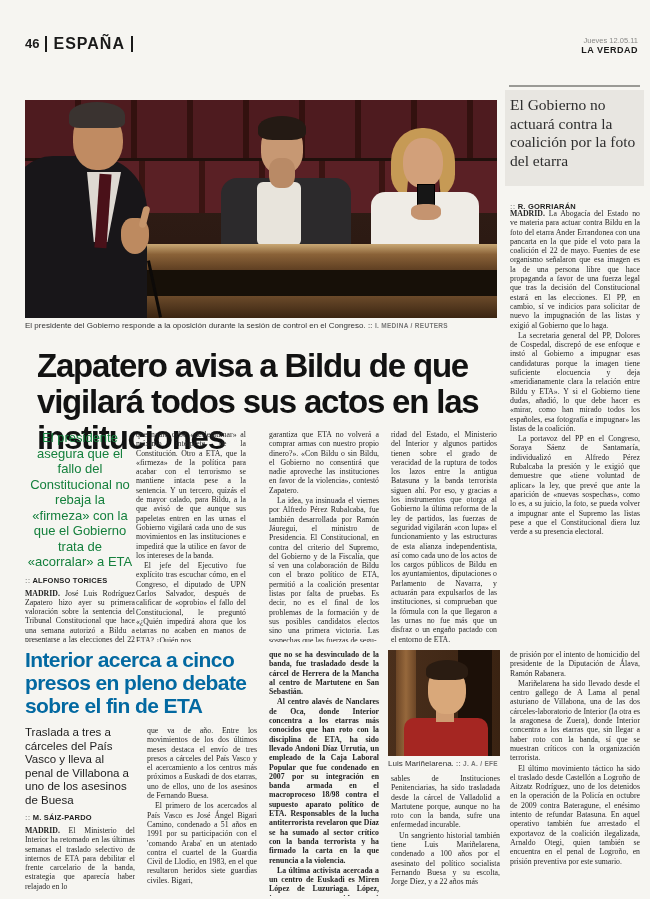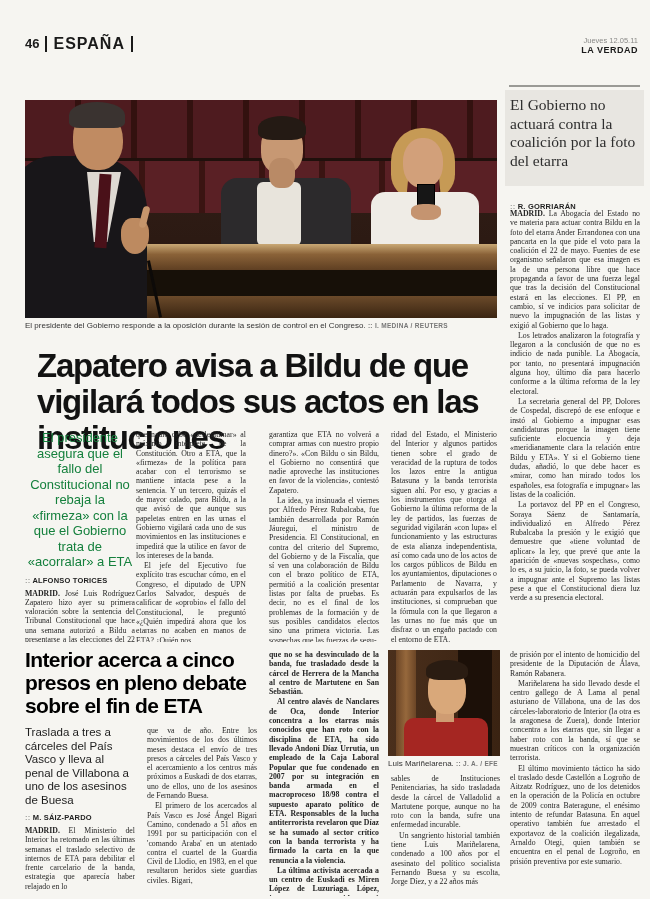--- a/index.html
+++ b/index.html
@@ -34,21 +34,21 @@
     font:bold 33px/36px "Liberation Sans",sans-serif;letter-spacing:-1.2px;color:#121212;}
   .main-subhead{font:13px/15.5px "Liberation Sans",sans-serif;color:#15803d;text-align:center;}
 
   
   .sb-rule{position:absolute;left:509px;top:85px;width:131px;height:2px;background:#9a9a96;}
   .sb-box{position:absolute;left:505px;top:90px;width:139px;height:96px;background:#e8e6e1;}
   .sb-title{position:absolute;left:510px;top:96px;width:128px;
     font:15.5px/18.5px "Liberation Serif",serif;color:#2e2e2e;}
   
   .second-headline{position:absolute;left:25px;top:648px;width:232px;
-    font:bold 21px/23px "Liberation Sans",sans-serif;letter-spacing:-.6px;color:#000000;}
+    font:bold 21px/23px "Liberation Sans",sans-serif;letter-spacing:-.6px;color:#0369a1;}
   .second-subhead{font:11.5px/13.5px "Liberation Sans",sans-serif;color:#1c1c1c;text-align:left;}
 
   
   .photo-main{position:absolute;left:25px;top:100px;width:472px;height:218px;overflow:hidden;
     background:linear-gradient(#35211a,#27160f);}
   .ph{position:absolute;}
   .seats-a{left:0;top:0;width:472px;height:58px;
     background:repeating-linear-gradient(90deg,#4e1b1f 0 50px,#33110f 50px 56px);
     border-bottom:3px solid #20100c;}
   .seats-b{left:0;top:61px;width:472px;height:52px;
@@ -156,21 +156,20 @@
   <div class="col" style="left:391px;top:430px;width:106px;height:212px;">
     <p>ridad del Estado, el Ministerio del Interior y algunos partidos tienen sobre el grado de veracidad de la ruptura de todos los lazos entre la antigua Batasuna y la banda terrorista siguen ahí. Por eso, y gracias a los instrumentos que otorga al Gobierno la última reforma de la ley de partidos, las fuerzas de seguridad vigilarán «con lupa» el funcionamiento y las estructuras de esta alianza independentista, así como cada uno de los actos de los cargos públicos de Bildu en los ayuntamientos, diputaciones o Parlamento de Navarra, y actuarán para expulsarlos de las instituciones, si comprueban que la fórmula con la que llegaron a las urnas no fue más que un disfraz o un engaño pactado con el entorno de ETA.</p>
   </div>
 
   <div class="sb-rule"></div>
   <div class="sb-box"></div>
   <h2 class="sb-title" style="margin:0;font-weight:normal;">El Gobierno no actuará contra la coalición por la foto del etarra</h2>
   <div class="byline" style="position:absolute;left:510px;top:196px;"><span class="m">::</span> <span>R. GORRIARÁN</span></div>
   <div class="col" style="left:510px;top:209px;width:130px;height:432px;">
     <p><span class="lead">MADRID.</span> <span>La Abogacía del Estado no ve materia para actuar contra Bildu en la foto del etarra Ander Errandonea con una pancarta en la que pide el voto para la coalición el 22 de mayo. Fuentes de ese organismo señalaron que esa imagen es la de una persona libre que hace propaganda a favor de una fuerza legal que tras la decisión del Constitucional estará en las elecciones. El PP, en cambio, sí ve indicios para solicitar de nuevo la impugnación de las listas y exigió al Gobierno que lo haga.</span></p>
-    <p>Los letrados analizaron la fotografía y llegaron a la conclusión de que no es indicio de nada punible. La Abogacía, por tanto, no presentará impugnación alguna hoy, último día para hacerlo conforme a la última reforma de la ley electoral.</p>
     <p>La secretaria general del PP, Dolores de Cospedal, discrepó de ese enfoque e instó al Gobierno a impugnar esas candidaturas porque la imagen tiene suficiente elocuencia y deja «meridianamente clara la relación entre Bildu y ETA». Y si el Gobierno tiene dudas, añadió, lo que debe hacer es «mirar, como han mirado todos los españoles, esa fotografía e impugnar» las listas de la coalición.</p>
     <p>La portavoz del PP en el Congreso, Soraya Sáenz de Santamaría, individualizó en Alfredo Pérez Rubalcaba la presión y le exigió que demuestre que «tiene voluntad de aplicar» la ley, que prevé que ante la aparición de «nuevas sospechas», como lo es, a su juicio, la foto, se pueda volver a impugnar ante el Supremo las listas pese a que el Constitucional diera luz verde a su presencia electoral.</p>
   </div>
 
   <h2 class="second-headline" style="margin:0;">Interior acerca a cinco presos en pleno debate sobre el fin de ETA</h2>
 
   <div class="col" style="left:25px;top:726px;width:110px;height:170px;">
     <div class="second-subhead">Traslada a tres a cárceles del País Vasco y lleva al penal de Villabona a uno de los asesinos de Buesa</div>
     <div class="byline"><span class="m">::</span> <span>M. SÁIZ-PARDO</span></div>
     <p><span class="lead">MADRID.</span> <span>El Ministerio del Interior ha retomado en las últimas semanas el traslado selectivo de internos de ETA para debilitar el frente carcelario de la banda, estrategia que aparecía haber relajado en lo</span></p>

